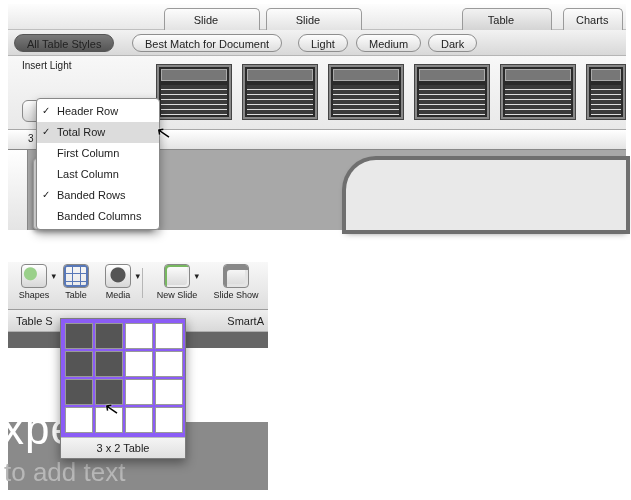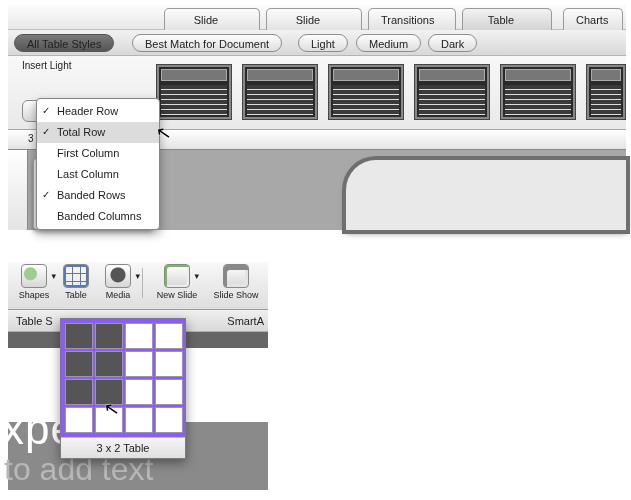--- a/index.html
+++ b/index.html
@@ -101,21 +101,21 @@
 
   .subbar { position:absolute; top:48px; left:0; right:0; height:22px;
             background:linear-gradient(#efefef,#d9d9d9); border-bottom:1px solid #b0b0b0;
             line-height:22px; padding-left:8px;}
   .subbar-right { position:absolute; right:4px; top:0;text-align:center;}
 
   .bot-canvas { position:absolute; top:70px; left:0; right:0; bottom:0;
                 background: linear-gradient(#666 0 16px,#fff 16px 90px,#8a8a8a 90px 110px,#8a8a8a 110px 100%);}
   .xp-text { position:absolute; left:-6px; top:72px; color:#fff; font-size:44px; font-weight:200;
              letter-spacing:1px;}
-  .add-text { position:absolute; left:-4px; bottom:2px; color:#b8b8b8; font-size:32px;}
+  .add-text { position:absolute; left:-4px; bottom:2px; color:#b8b8b8; font-size:26px;}
 
   
   .grid-pop { position:absolute; left:52px; top:56px; width:126px;
               background:#8b5cf6; border:1px solid #7c7c7c;
               box-shadow:0 4px 10px rgba(0,0,0,.4); z-index:40;}
   .grid { display:grid; grid-template-columns:repeat(4,28px);
           grid-template-rows:repeat(4,26px); gap:2px; padding:4px;}
   .cell { border:1px solid #999; background:#fff;}
   .cell.on { background:#555;}
   .grid-label { text-align:center; border-top:1px solid #bcbcbc;
@@ -124,21 +124,20 @@
              transform:rotate(-10deg); color:#000; text-shadow:0 0 2px #fff;}
 </style>
 </head>
 <body>
 
 <div class="panel-top">
 
   <div class="tab-row">
     <div class="tab" style="left:156px;width:96px"><span>Slide Themes</span></div>
     <div class="tab" style="left:258px;width:96px"><span>Slide Layouts</span></div>
-    <div class="tab" style="left:360px;width:88px"><span>Transitions</span></div>
     <div class="tab active" style="left:454px;width:90px"><span>Table Styles</span></div>
     <div class="tab" style="left:555px;width:60px"><span>Charts</span></div>
   </div>
 
   <div class="pill-row">
     <div class="pill selected" style="left:6px"><span>All Table Styles</span></div>
     <div class="pill" style="left:124px"><span>Best Match for Document</span></div>
     <div class="pill" style="left:290px"><span>Light</span></div>
     <div class="pill" style="left:348px"><span>Medium</span></div>
     <div class="pill" style="left:420px"><span>Dark</span></div>

